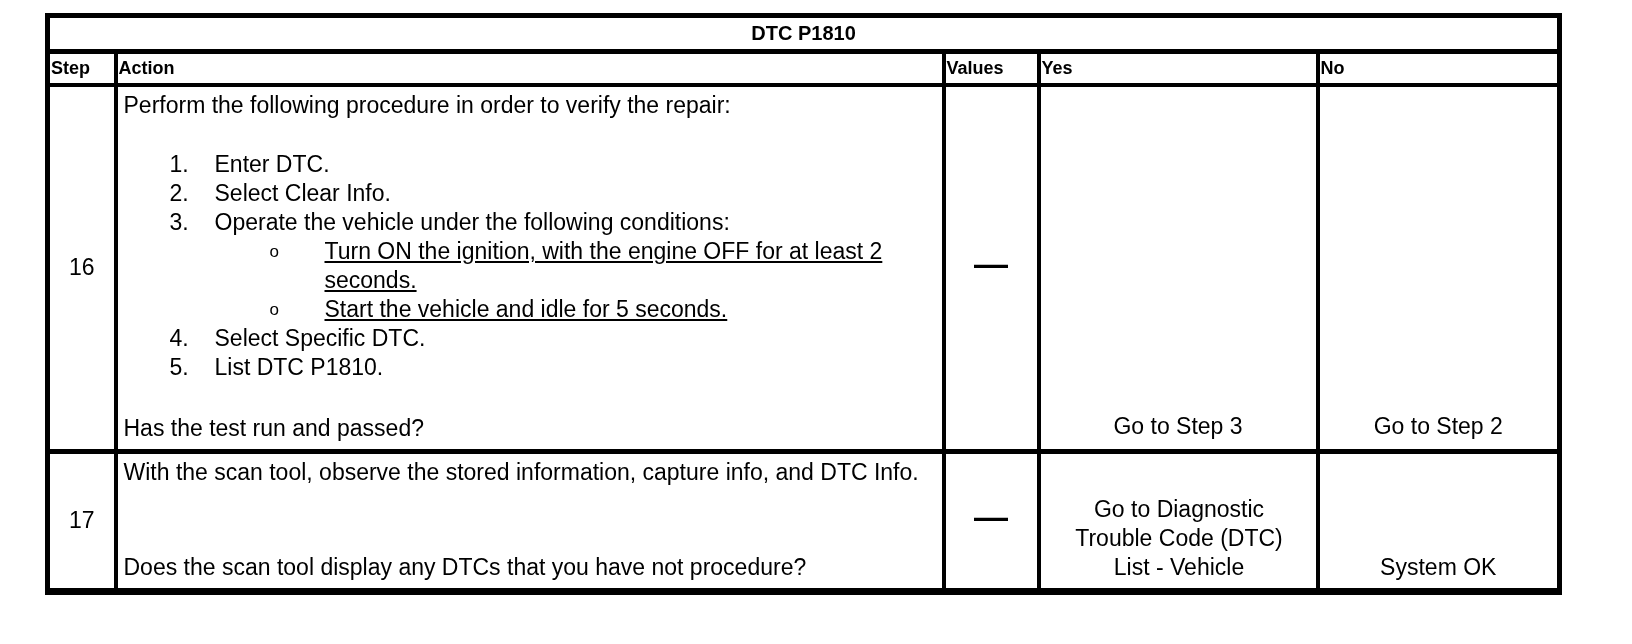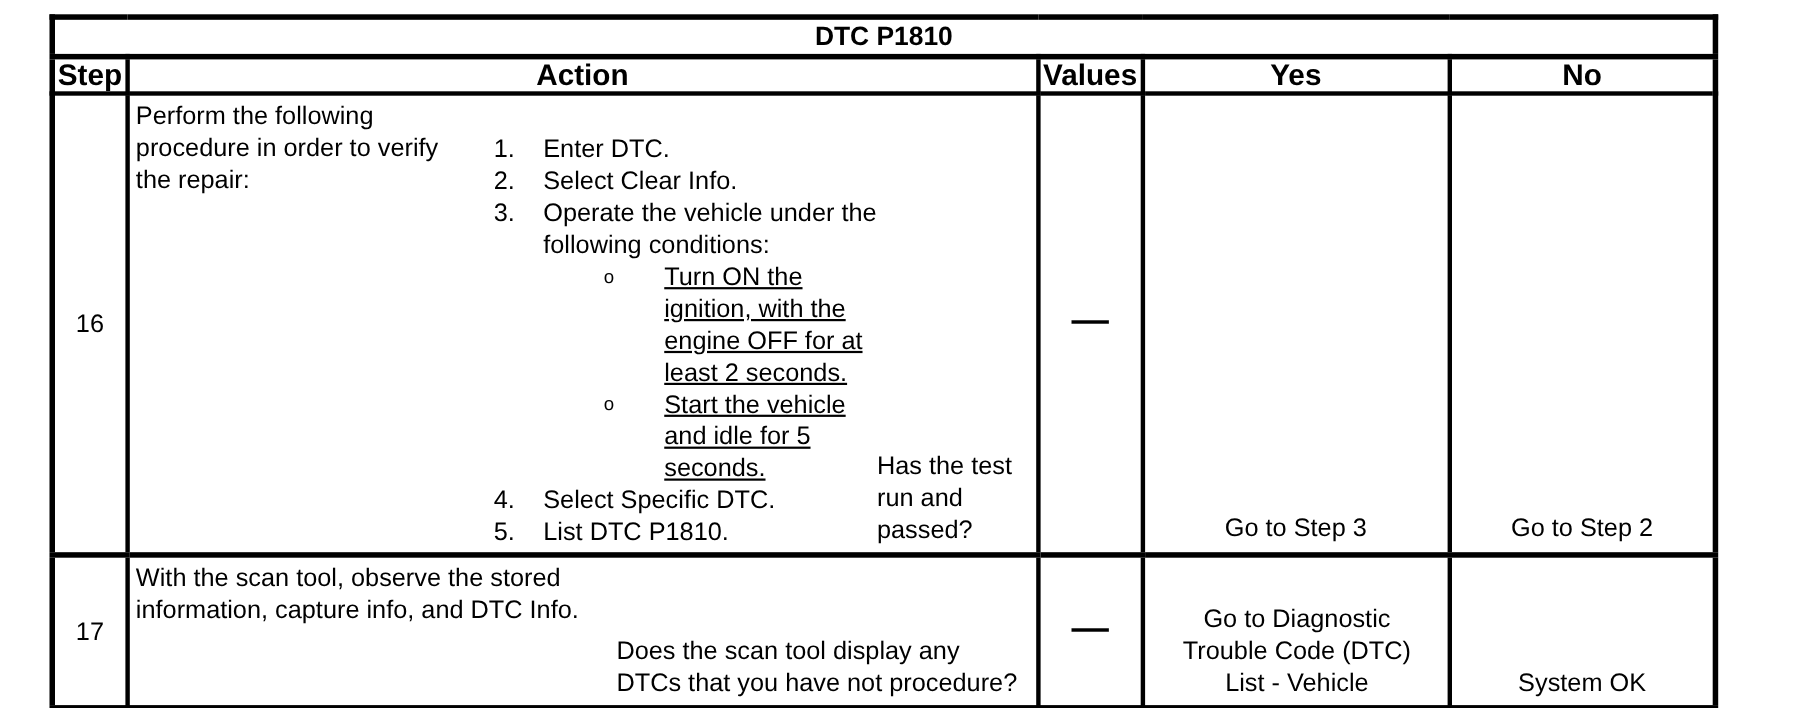--- a/index.html
+++ b/index.html
@@ -25,40 +25,40 @@
     line-height: 29px;
     background: #fff;
   }
   td, th { border: 4px solid #000; padding: 2px 6px; overflow: hidden; }
 
   
   tr.trow td {
     height: 36px;
     border-bottom-width: 5px;
     font-weight: bold;
-    font-size: 24px;
+    font-size: 20px;
     text-align: center;
     vertical-align: middle;
     padding: 0;
   }
   
   tr.hrow th {
     height: 32px;
     font-weight: bold;
-    font-size: 27px;
-    text-align: center;
+    font-size: 18px;
+    text-align: left;
     vertical-align: middle;
     padding: 0 1px;
   }
   tr.r16 td { height: 366px; border-bottom-width: 5px; }
   tr.r17 td { height: 140px; }
 
   td.stepcell { text-align: center; vertical-align: middle; }
   td.actioncell { vertical-align: top; padding: 4px 6px; }
-  .af { display: flex; flex-direction: row; height: 100%; }
+  .af { display: flex; flex-direction: column; height: 100%; }
   .question { margin-top: auto; padding-bottom: 2px; }
 
   .list { margin-top: 30px; }
   .oli { display: flex; margin-left: 46px; }
   .oli .num { width: 45px; flex: none; }
   .sli { display: flex; margin-left: 146px; }
   .sli .sbul { width: 55px; flex: none; font-size: 17px; }
   .sli .stext { flex: 1; text-decoration: underline; }
 
   td.valcell { text-align: center; vertical-align: middle; padding: 0; }

